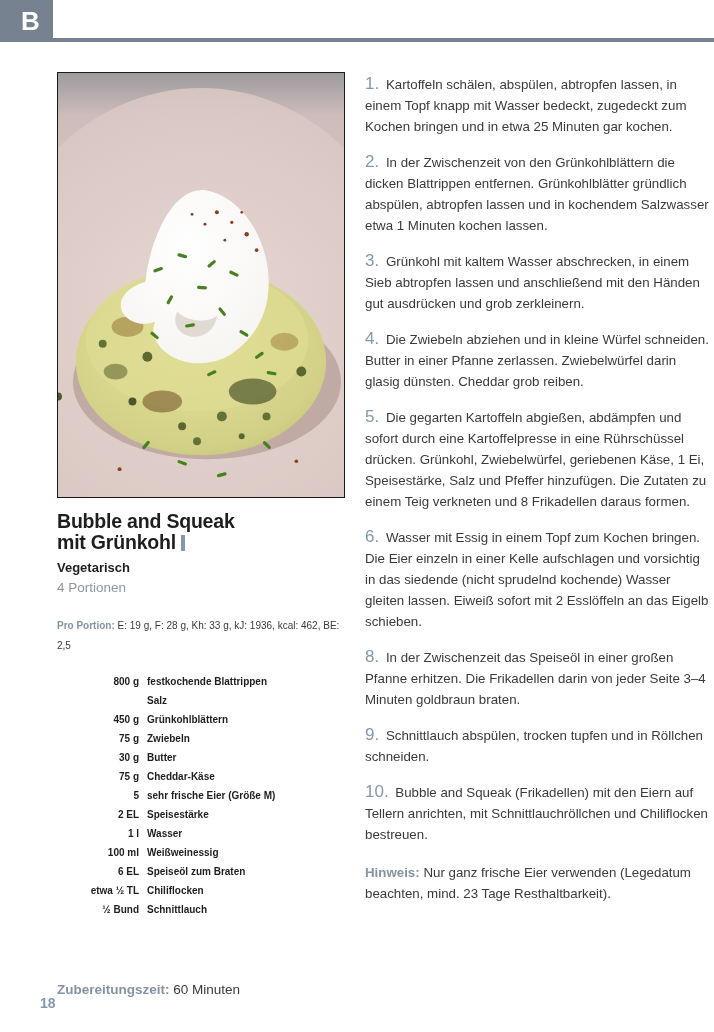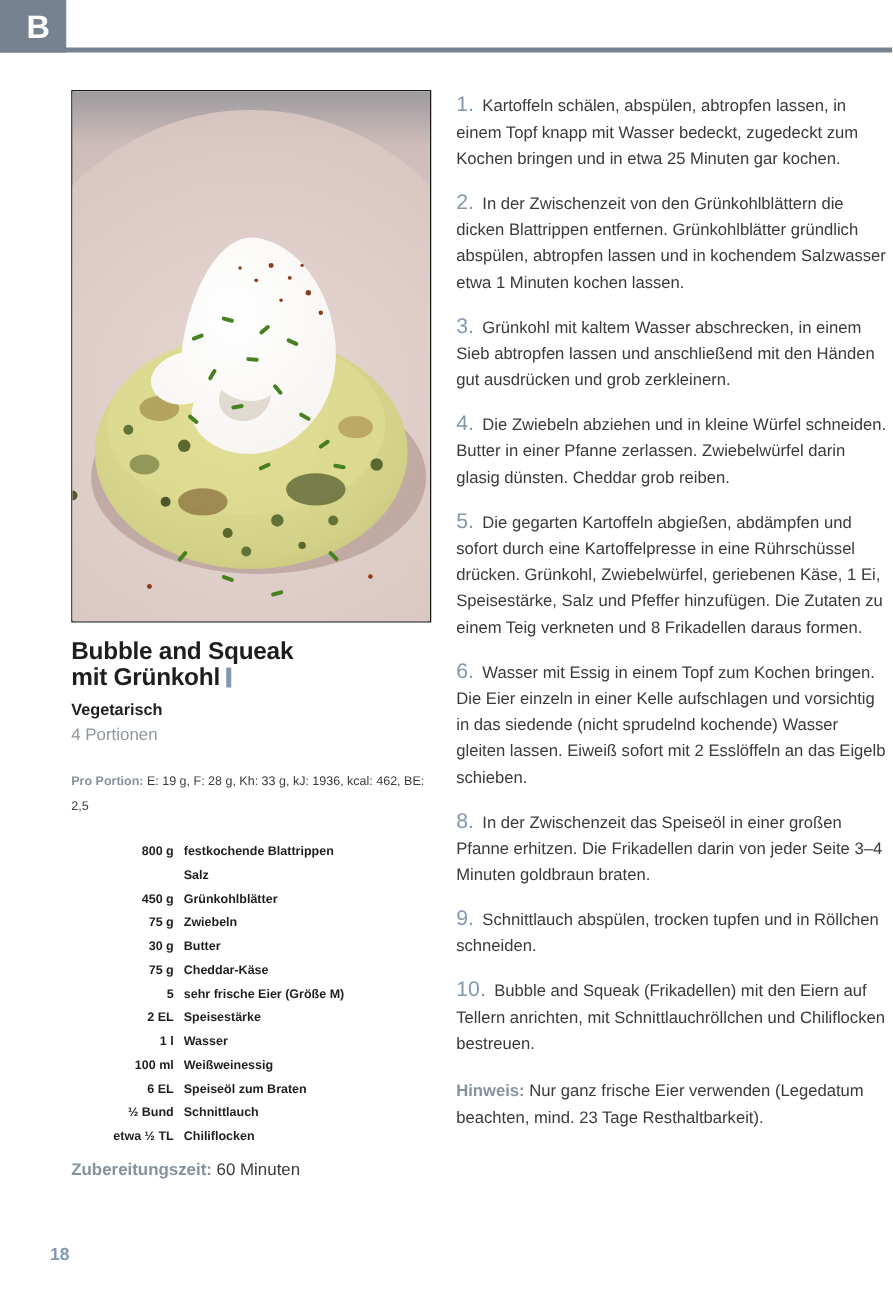--- a/index.html
+++ b/index.html
@@ -31,21 +31,21 @@
   .servings{margin-top:5px;font-size:13.5px;color:#8E979E;}
 
   .nutrition{position:absolute;left:57px;top:616px;width:295px;font-size:10px;line-height:20px;color:var(--body);}
   .nutrition b{color:var(--label);}
 
   .ingredients{position:absolute;left:57px;top:672px;width:295px;}
   .ing-row{display:flex;font-size:10px;line-height:19px;font-weight:bold;color:var(--ink);}
   .ing-amount{width:82px;text-align:right;flex:0 0 82px;}
   .ing-name{margin-left:8px;}
 
-  .prep-time{position:absolute;left:57px;top:928px;font-size:13.5px;color:var(--body);}
+  .prep-time{position:absolute;left:57px;top:982px;font-size:13.5px;color:var(--body);}
   .prep-time b{color:var(--label);}
 
   
   .steps-col{position:absolute;left:365px;top:73px;width:345px;}
   .step{margin-bottom:14px;font-size:13.3px;line-height:21px;color:var(--body);}
   .step-num{color:var(--accent);font-size:17px;margin-right:3px;}
   .note{margin-top:17px;font-size:13.3px;line-height:21px;color:var(--body);}
   .note b{color:var(--label);}
 
   .page-number{position:absolute;left:40px;top:995px;font-size:14px;font-weight:bold;color:var(--accent);}
@@ -170,21 +170,21 @@
       <span class="ing-name">festkochende Blattrippen</span>
     </div>
 
     <div class="ing-row">
       <span class="ing-amount"></span>
       <span class="ing-name">Salz</span>
     </div>
 
     <div class="ing-row">
       <span class="ing-amount">450 g</span>
-      <span class="ing-name">Grünkohlblätter</span>
+      <span class="ing-name">Grünkohlblättern</span>
     </div>
 
     <div class="ing-row">
       <span class="ing-amount">75 g</span>
       <span class="ing-name">Zwiebeln</span>
     </div>
 
     <div class="ing-row">
       <span class="ing-amount">30 g</span>
       <span class="ing-name">Butter</span>
@@ -215,27 +215,27 @@
       <span class="ing-amount">100 ml</span>
       <span class="ing-name">Weißweinessig</span>
     </div>
 
     <div class="ing-row">
       <span class="ing-amount">6 EL</span>
       <span class="ing-name">Speiseöl zum Braten</span>
     </div>
 
     <div class="ing-row">
+      <span class="ing-amount">etwa ½ TL</span>
+      <span class="ing-name">Chiliflocken</span>
+    </div>
+
+    <div class="ing-row">
       <span class="ing-amount">½ Bund</span>
       <span class="ing-name">Schnittlauch</span>
-    </div>
-
-    <div class="ing-row">
-      <span class="ing-amount">etwa ½ TL</span>
-      <span class="ing-name">Chiliflocken</span>
     </div>
   </div>
 
   <div class="prep-time">
     <b>Zubereitungszeit:</b>
     <span>60 Minuten</span>
   </div>
 
   <div class="steps-col">
     <div id="steps">

